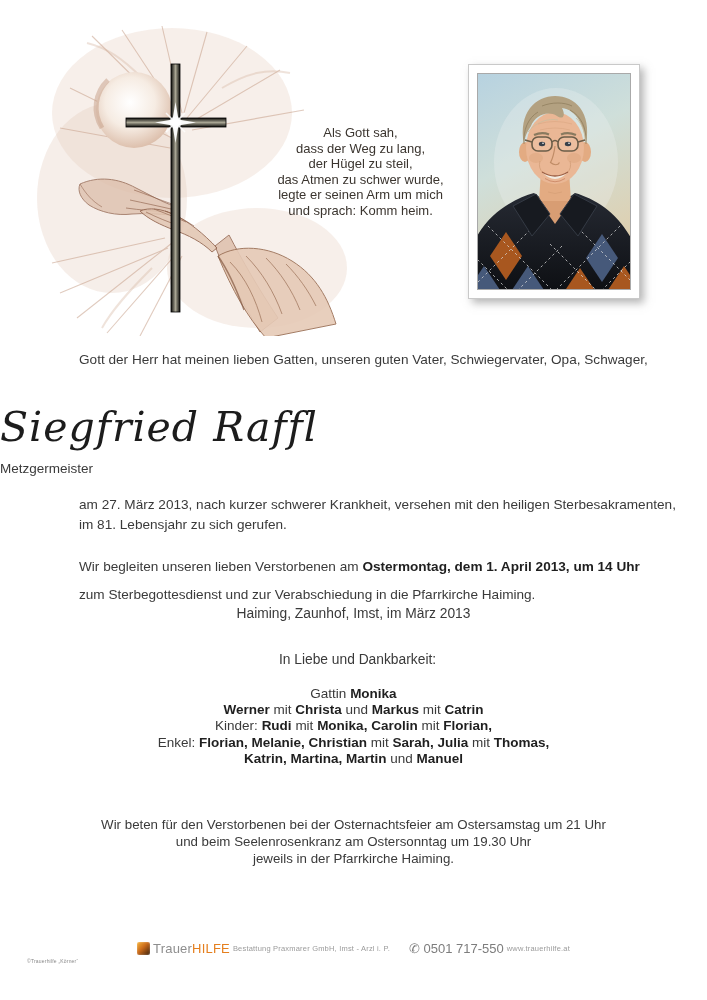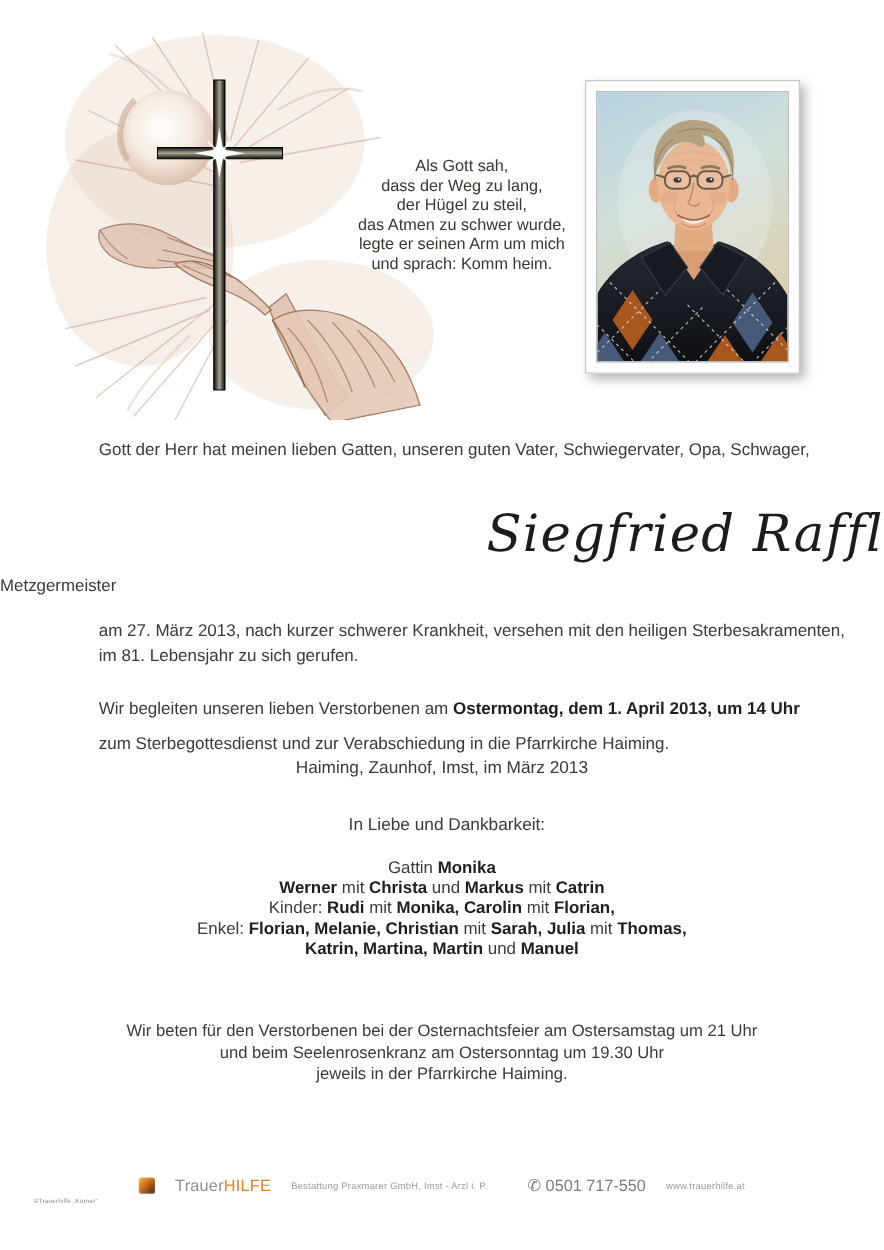--- a/index.html
+++ b/index.html
@@ -5,45 +5,45 @@
   html,body{margin:0;padding:0;}
   body{
     width:707px;height:1000px;position:relative;background:#ffffff;
     font-family:"Liberation Sans",sans-serif;color:#3a3a3a;overflow:hidden;
   }
   .abs{position:absolute;}
   .b{font-weight:bold;color:#1f1f1f;}
   
   #artwork{left:22px;top:18px;width:330px;height:318px;}
   
-  #poem{left:252px;top:125px;width:235px;font-size:13px;line-height:15.6px;color:#3b352f;text-align:center;}
+  #poem{left:243px;top:125px;width:235px;font-size:13px;line-height:15.6px;color:#3b352f;text-align:center;}
   
   #photo-frame{
     left:468px;top:64px;width:154px;height:217px;background:#fff;
     border:1px solid #c9c9c9;padding:8px;
     box-shadow:4px 4px 8px rgba(110,110,110,.5);
   }
   #photo-inner{width:152px;height:215px;border:1px solid #a9a9a9;overflow:hidden;}
   
   #intro{left:79px;top:350px;width:620px;font-size:13.6px;line-height:19.5px;}
   #intro div{white-space:nowrap;}
-  #deceased-name{left:0;top:403px;width:707px;text-align:right;
+  #deceased-name{left:0;top:403px;width:707px;text-align:left;
     font-family:"DejaVu Serif",serif;font-style:italic;font-weight:400;
     font-size:41px;color:#1c1c1c;letter-spacing:1px;}
   #profession{left:0;top:461px;width:707px;text-align:left;font-size:13.5px;color:#3a3a3a;}
   #death{left:79px;top:495px;width:620px;font-size:13.6px;line-height:19.5px;}
   #death div{white-space:nowrap;}
   #escort{left:79px;top:549px;width:620px;font-size:13.6px;line-height:19.5px;}
   #escort div{white-space:nowrap;margin-top:8px;}
   #place-date{left:0;top:606px;width:707px;text-align:center;font-size:13.8px;}
   #gratitude{left:4px;top:652px;width:707px;text-align:center;font-size:13.8px;}
   #family{left:0;top:686px;width:707px;text-align:center;font-size:13.5px;line-height:16.2px;}
   #prayer{left:0;top:816px;width:707px;text-align:center;font-size:13.3px;line-height:17px;}
   
-  #footer{left:0;top:941px;width:707px;display:flex;justify-content:center;align-items:center;gap:16px;}
+  #footer{left:0;top:941px;width:707px;display:flex;justify-content:center;align-items:center;gap:3px;}
   #footer .brand{font-size:13px;letter-spacing:.2px;}
   #footer .brand .t{color:#8e8e8e;}
   #footer .brand .h{color:#e57f1e;}
   #footer .small{font-size:7.5px;color:#9b9b9b;letter-spacing:.2px;}
   #footer .phone{font-size:13px;color:#7d7d7d;padding-left:16px;}
   #logo-mark{width:13px;height:13px;border-radius:2px;display:inline-block;
     background:linear-gradient(135deg,#f8b53c 0%,#c96a1a 45%,#3a1f0a 100%);
     box-shadow:inset 0 0 2px rgba(255,255,255,.5);}
   #copyright{left:27px;top:958px;font-size:5px;color:#8a8a8a;letter-spacing:.2px;}
 </style>

